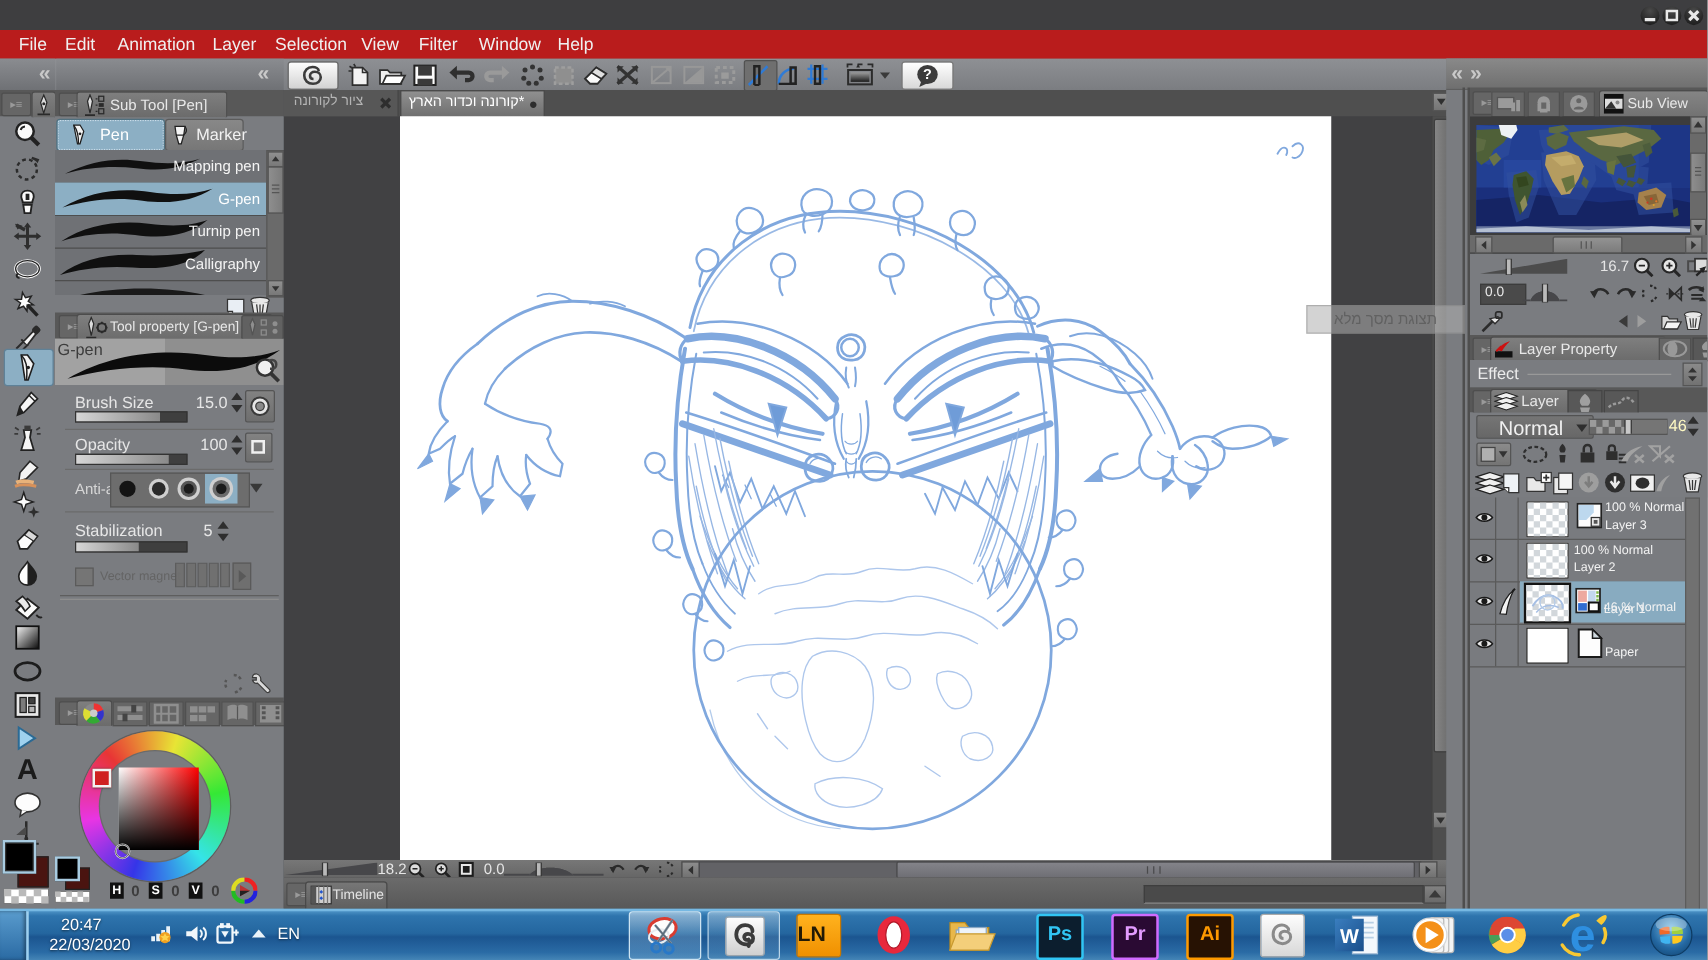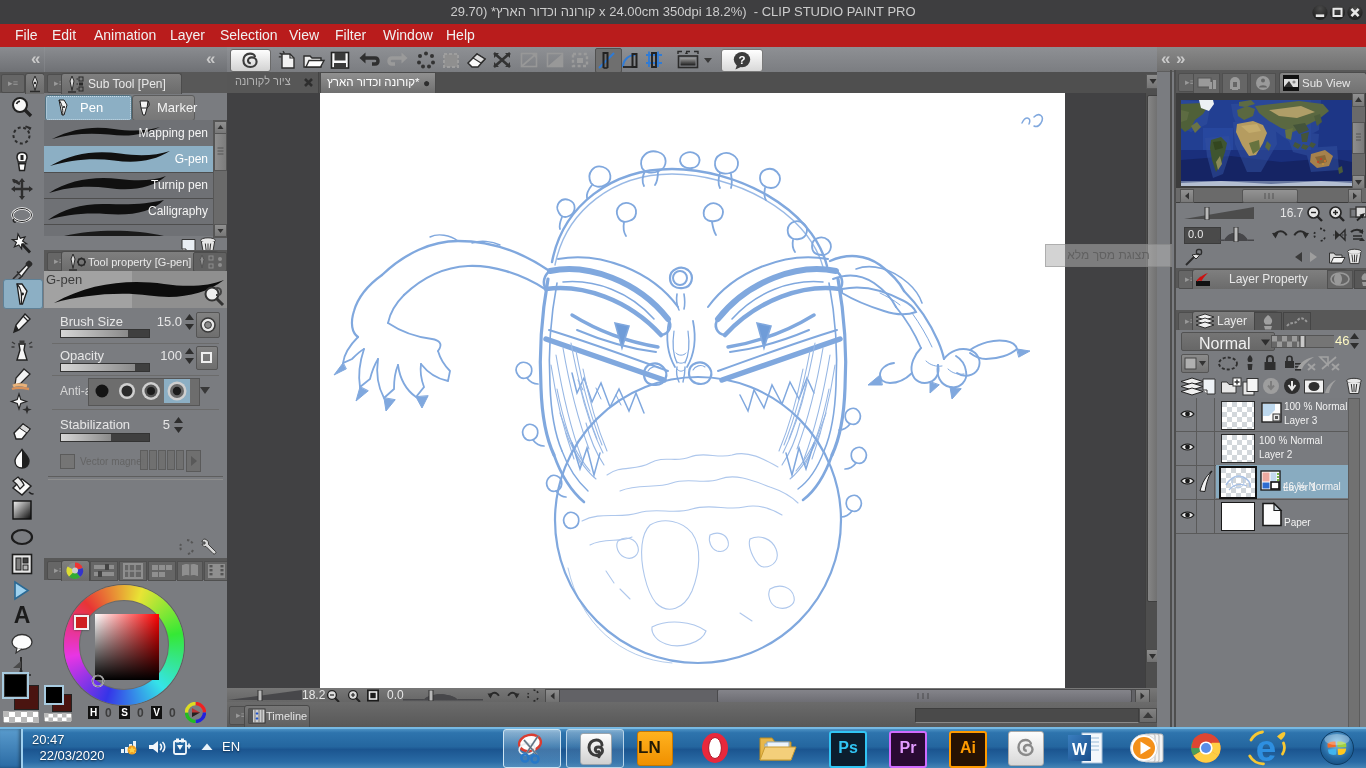--- a/index.html
+++ b/index.html
@@ -40,21 +40,20 @@
     background:linear-gradient(#5ba0d0 0%,#2e74ad 14%,#24669f 48%,#1b5590 55%,#2a6ba5 85%,#4585b6 100%);}
   svg{display:block;}
   .t12{font-size:12px;color:#e6e6e6;}
   .lt{color:#f2f2f2;font-size:10px;white-space:nowrap;}
 </style>
 </head>
 <body>
 <div id="root">
 
   <div class="abs titlebar">
-    <div class="title-text" style="unicode-bidi:bidi-override;direction:ltr">29.70) *ץראה רודכו הנורוק x 24.00cm 350dpi 18.2%)&nbsp; - CLIP STUDIO PAINT PRO</div>
     <svg class="abs" style="left:1312px;top:4px" width="52" height="17" viewBox="0 0 52 17">
       <defs>
           <radialGradient id="wbtn" cx="0.5" cy="0.25" r="0.9">
             <stop offset="0" stop-color="#4a4a4a"></stop>
             <stop offset="0.65" stop-color="#262626"></stop>
             <stop offset="1" stop-color="#1a1a1a"></stop>
           </radialGradient>
         </defs>
       <circle cx="8" cy="8.5" r="7.6" fill="url(#wbtn)"></circle>
       <rect x="3.8" y="10.4" width="8.4" height="2.6" fill="#e8e8e8"></rect>
@@ -1191,39 +1190,49 @@
         </svg>
       <svg class="abs" style="left:170px;top:1px" width="17" height="17" viewBox="0 0 18 17">
           <ellipse cx="9" cy="3.4" rx="7.4" ry="2.6" fill="#e8e8e8" stroke="#333"></ellipse>
           <path d="M2.4 5 L4.4 16 L13.6 16 L15.6 5" fill="#e8e8e8" stroke="#333"></path>
           <path d="M6.3 6.5 L7.3 14.5 M9 6.5 L9 14.5 M11.7 6.5 L10.7 14.5" stroke="#333"></path>
         </svg>
     </div>
 
     <div class="tabrow" style="left:19px;top:221px;width:190px;height:20px">
       <div class="pmenu" style="left:2px;top:2px">▸≡</div>
-      <div class="ptab" style="left:16px;top:1px;width:117px;height:19px;padding-left:36px;line-height:18px;font-size:12px">Layer Property
+      <div class="ptab" style="left:16px;top:1px;width:117px;height:19px;padding-left:22px;line-height:18px;font-size:12px">Layer Property
         <svg class="abs" style="left:2px;top:2px" width="19" height="15">
             <rect x="1" y="9" width="14" height="5" fill="#111"></rect>
             <path d="M3 8 C6 4 9 2 13 1 C10 4 8 6 6.5 9 Z" fill="#cc1111"></path>
             <path d="M2 9 L6 5" stroke="#cc1111" stroke-width="1.6"></path>
           </svg>
       </div>
       <div class="abs" style="left:151px;top:2px;width:24px;height:17px;background:#666;border:1px solid #505050">
           <svg width="24" height="17">
             <ellipse cx="12" cy="8" rx="9" ry="6" fill="none" stroke="#999" stroke-width="1.6"></ellipse>
             <ellipse cx="10" cy="8" rx="4" ry="6" fill="#999"></ellipse>
           </svg>
         </div>
       <div class="abs" style="left:178px;top:2px;width:20px;height:17px;background:#585858;border:1px solid #484848">
           <svg width="20" height="17">
             <path d="M10 2 C6 5 6 7 7.5 9 L12.5 9 C14 7 14 5 10 2 Z" fill="#9a9a9a"></path>
             <path d="M7 11 L13 11 L12 15 L8 15 Z" fill="#9a9a9a"></path>
           </svg>
         </div>
+    </div>
+    <div class="abs" style="left:19px;top:241px;width:190px;height:22px;background:#7a7c80;border-bottom:2px solid #606060">
+      <span class="abs" style="left:6px;top:3px;color:#ececec;font-size:13px">Effect</span>
+      <div class="abs" style="left:46px;top:11px;width:115px;height:1px;background:#999"></div>
+      <div class="abs" style="left:170px;top:2px;width:14px;height:17px;background:linear-gradient(#8a8a8a,#727272);border:1px solid #555">
+        <svg width="14" height="17">
+            <path d="M7 3 L10.5 7 L3.5 7 Z" fill="#333"></path>
+            <path d="M7 14 L10.5 10 L3.5 10 Z" fill="#333"></path>
+          </svg>
+      </div>
     </div>
 
     <div class="tabrow" style="left:19px;top:263px;width:190px;height:20px">
       <div class="pmenu" style="left:2px;top:2px">▸≡</div>
       <div class="ptab" style="left:16px;top:1px;width:60px;height:19px;padding-left:24px;line-height:18px;font-size:12px">Layer
         <svg class="abs" style="left:2px;top:1px" width="20" height="16" viewBox="0 0 20 16">
             <g fill="#f0f0f0" stroke="#222" stroke-width="0.9">
               <path d="M10 1 L19 4 L10 7 L1 4 Z"></path>
               <path d="M10 5 L19 8 L10 11 L1 8 Z"></path>
               <path d="M10 9 L19 12 L10 15 L1 12 Z"></path>
@@ -1499,21 +1508,21 @@
       </div>
     </div>
     <div class="abs" style="left:191px;top:351px;width:10px;height:329px;background:#717171;border:1px solid #5c5c5c"></div>
   </div>
 
   <div class="abs taskbar" id="taskbar">
     <div class="abs" style="left:0;top:0;width:1366px;height:2px;background:#7fc0e8;opacity:.8"></div>
 
     <div class="abs" style="left:0;top:2px;width:21px;height:39px;background:linear-gradient(#599bcd,#2a6aa3);border-right:2px solid #9fd0ee;box-shadow:inset -2px 0 3px rgba(0,0,0,.35)"></div>
 
-    <div class="abs" style="left:32px;top:5px;width:88px;color:#fff;font-size:13px;text-shadow:0 1px 2px rgba(0,0,0,.6)">20:47</div>
+    <div class="abs" style="left:21px;top:5px;width:88px;text-align:center;color:#fff;font-size:13px;text-shadow:0 1px 2px rgba(0,0,0,.6)">20:47</div>
     <div class="abs" style="left:14px;top:21px;width:116px;text-align:center;color:#fff;font-size:13px;text-shadow:0 1px 2px rgba(0,0,0,.6)">22/03/2020</div>
 
     <svg class="abs" style="left:120px;top:12px" width="18" height="17">
         <g fill="#e9f2f8">
           <rect x="1" y="10" width="3" height="4"></rect>
           <rect x="5" y="8" width="3" height="6"></rect>
           <rect x="9" y="5" width="3" height="9"></rect>
           <rect x="13" y="2" width="3" height="12"></rect>
         </g>
         <circle cx="12" cy="11" r="4.5" fill="#f0a020"></circle>

